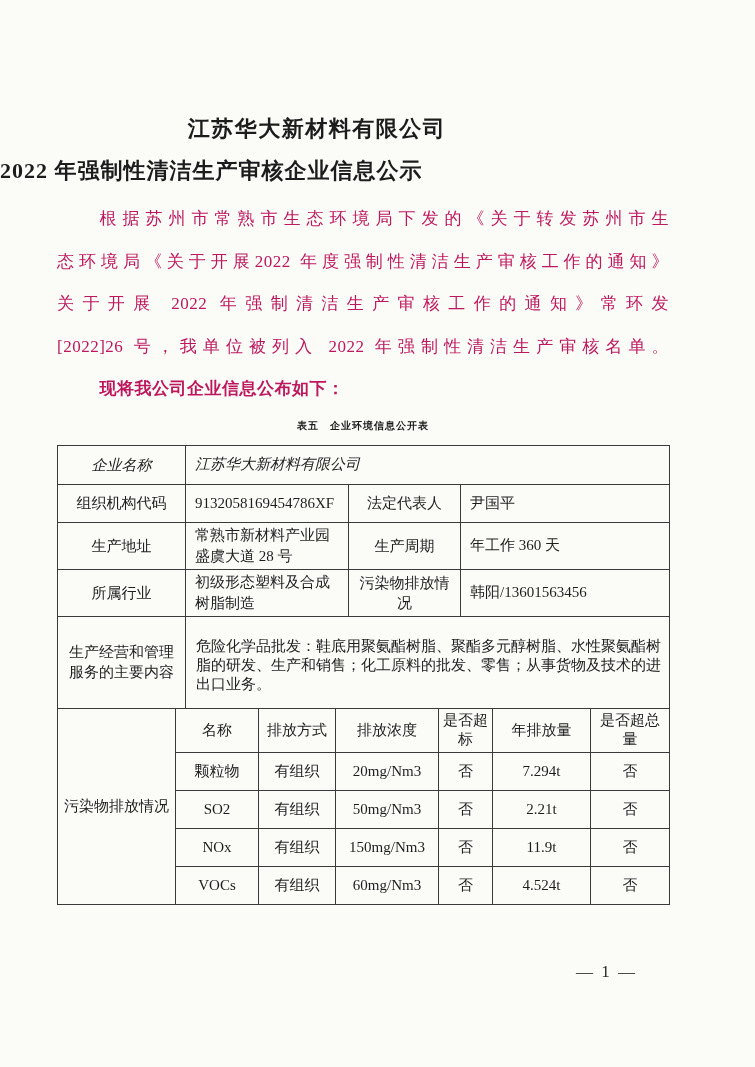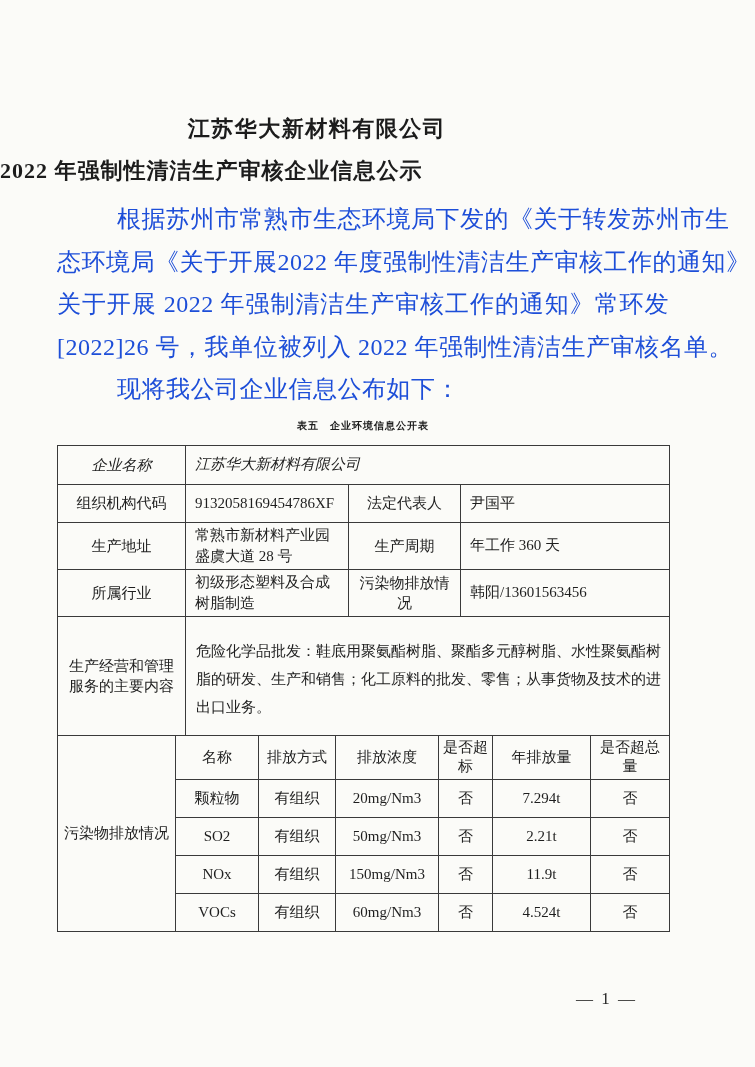--- a/index.html
+++ b/index.html
@@ -33,30 +33,30 @@
     font-weight: 600;
     letter-spacing: 1px;
     line-height: 34px;
     color: #1c1c1c;
   }
   .body-block {
     width: 612px;
     margin: 10px 0 0 57px;
   }
   .body-line {
-    font-size: 24px;
+    font-size: 17px;
     line-height: 42.5px;
     letter-spacing: 0.5px;
-    color: #1d4ed8;
+    color: #be185d;
     text-align: justify;
     text-align-last: justify;
     white-space: nowrap;
   }
   .body-line.indent { text-indent: 2.5em; }
-  .body-line.plain { text-align-last: left; }
+  .body-line.plain { text-align-last: left; font-weight: bold; }
   .table-caption {
     width: 612px;
     margin: 4px 0 0 57px;
     text-align: center;
     font-family: "Liberation Sans", "DejaVu Sans", sans-serif;
     font-size: 10px;
     font-weight: bold;
     letter-spacing: 1px;
     color: #1c1c1c;
     line-height: 22px;
@@ -84,21 +84,21 @@
     text-align: left;
     padding: 2px 6px 2px 9px;
     line-height: 21px;
   }
   .info-table tr.r1 td { height: 39px; font-style: italic; }
   .info-table tr.r2 td { height: 38px; }
   .info-table tr.r3 td { height: 46px; }
   .info-table tr.r4 td { height: 46px; }
   .info-table tr.r5 td { height: 79px; }
   .info-table td.biz {
-    line-height: 28px;
+    line-height: 19px;
     padding: 20px 8px 14px 10px;
     text-align: justify;
   }
   .poll-table { margin-top: -1px; }
   .poll-table td {
     text-align: center;
     padding: 2px 4px;
     line-height: 19px;
   }
   .poll-table tr.hrow td { height: 44px; }

